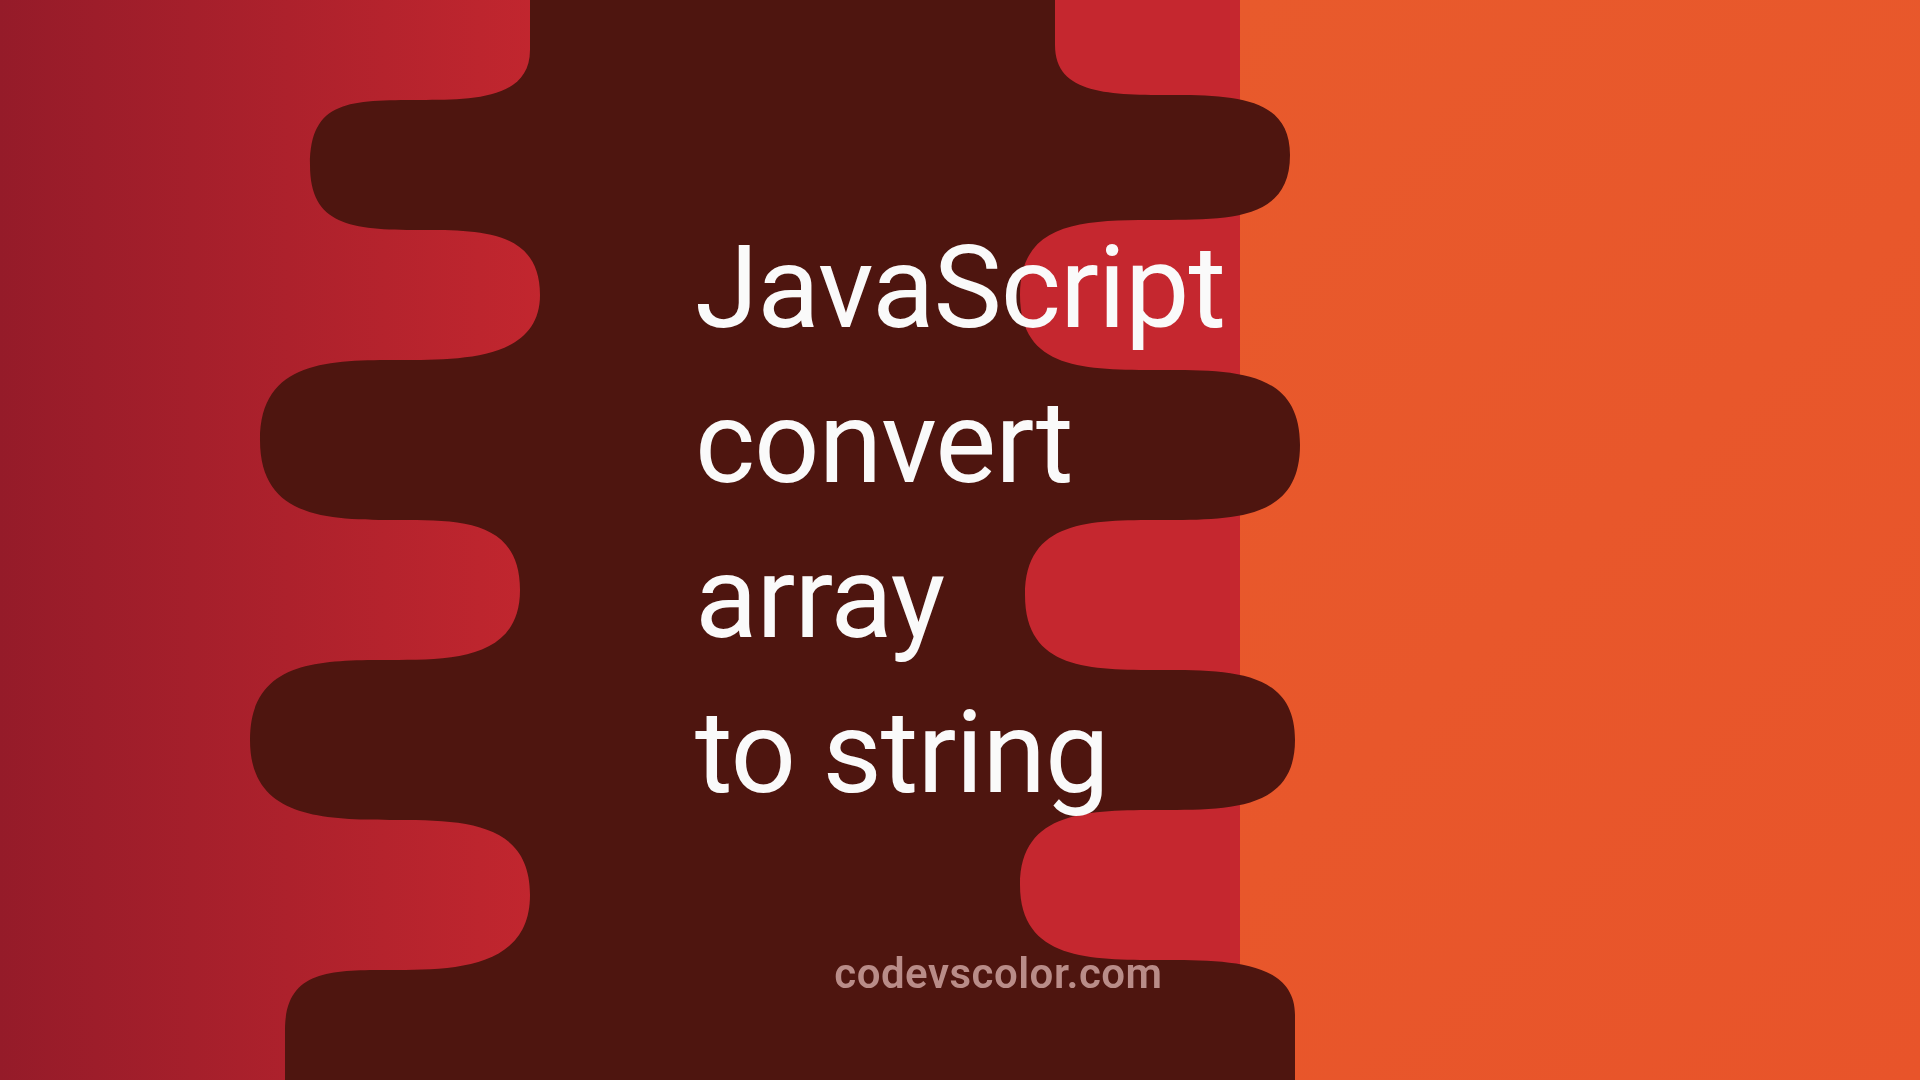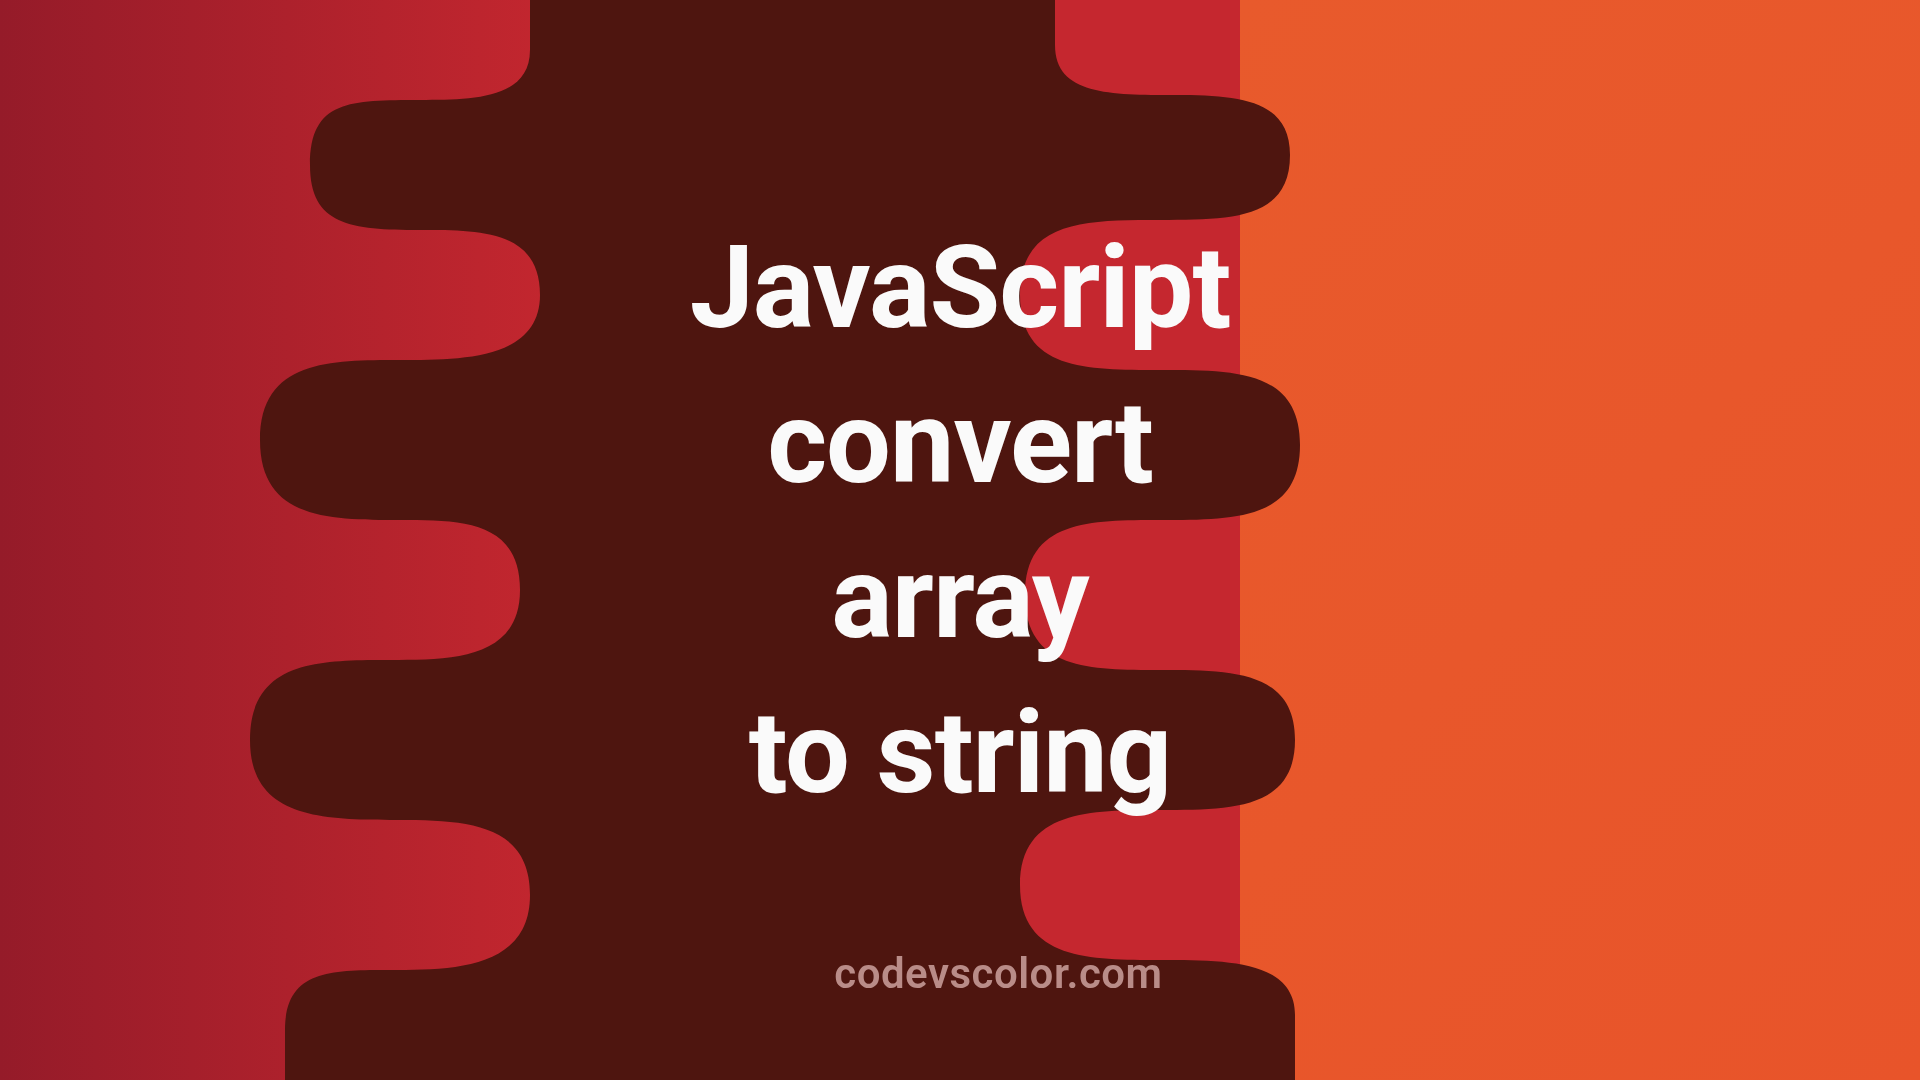--- a/index.html
+++ b/index.html
@@ -58,23 +58,23 @@
       height: 100%;
       z-index: 10;
       display: flex;
       flex-direction: column;
       align-items: center;
       justify-content: center;
     }
     .title {
       color: #fafafa;
       font-size: 115px;
-      font-weight: 700;
+      font-weight: 400;
       line-height: 1.35;
-      text-align: center;
+      text-align: left;
       letter-spacing: -1px;
       margin-top: -40px;
     }
     .caption {
       position: absolute;
       bottom: 82px;
       left: 52%;
       transform: translateX(-50%);
       color: #b98c88;
       font-size: 42px;

